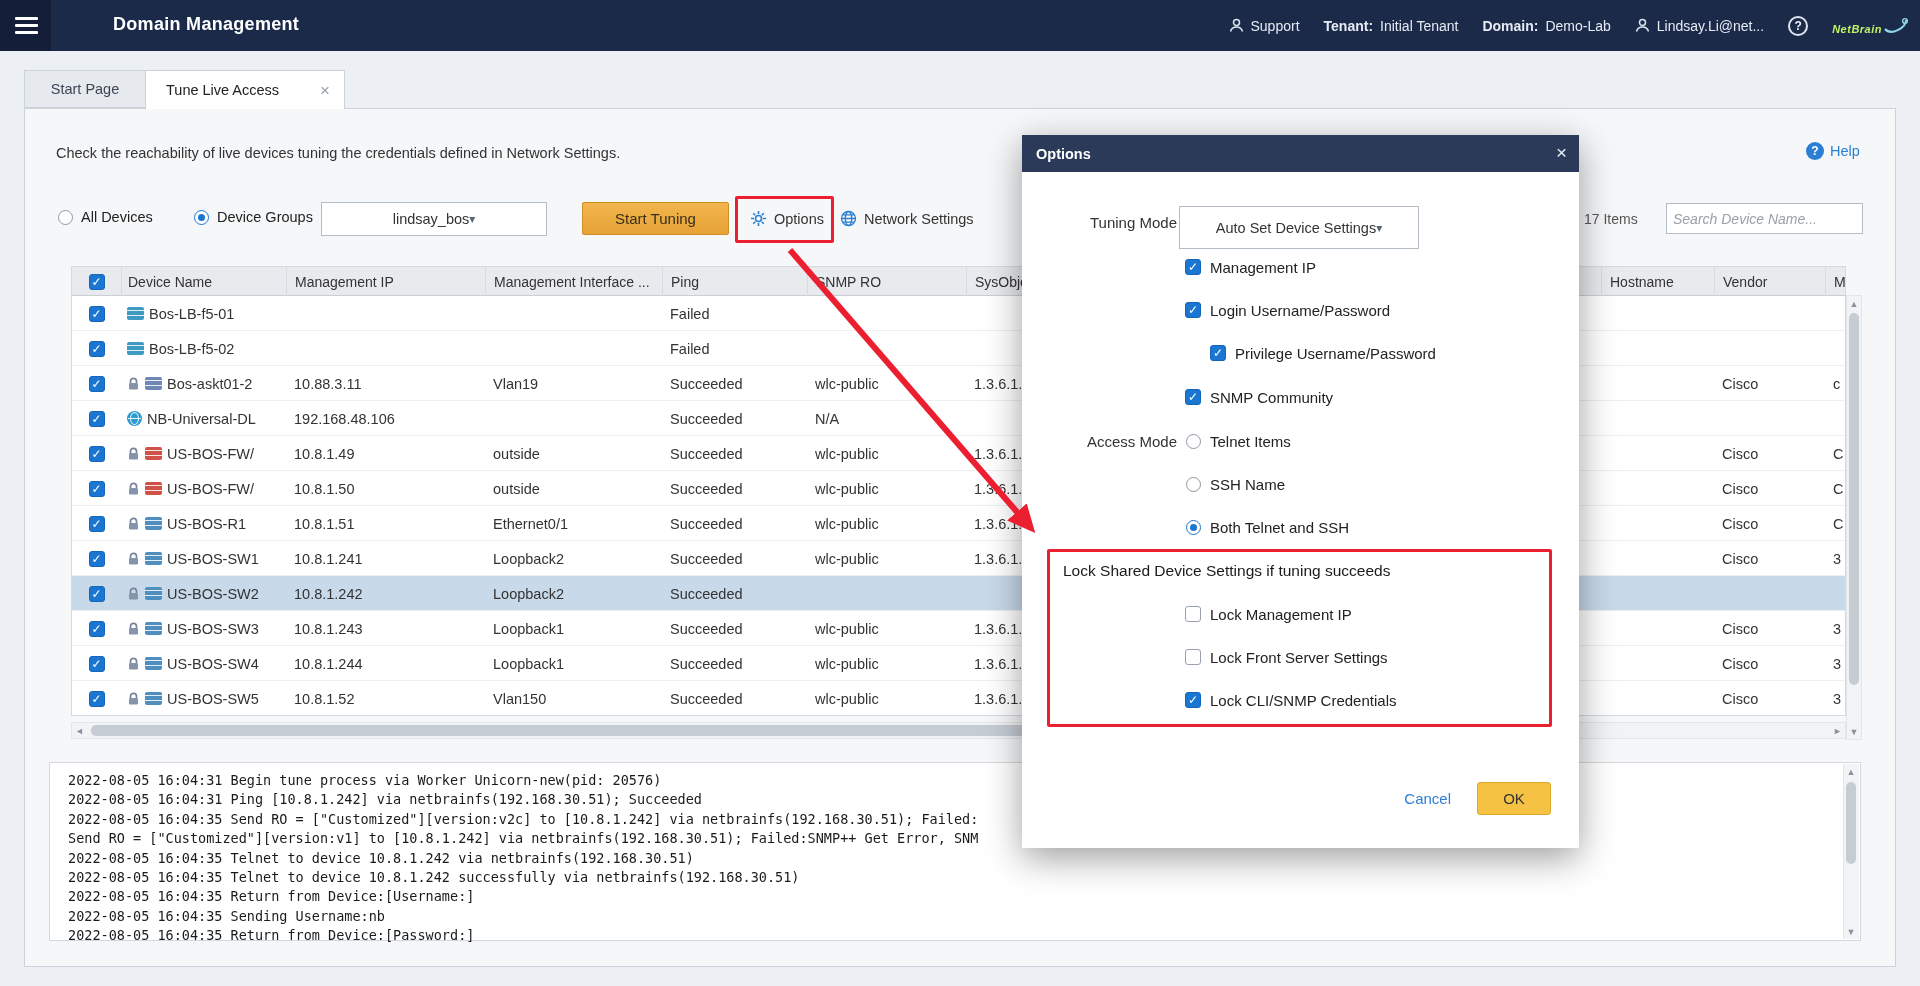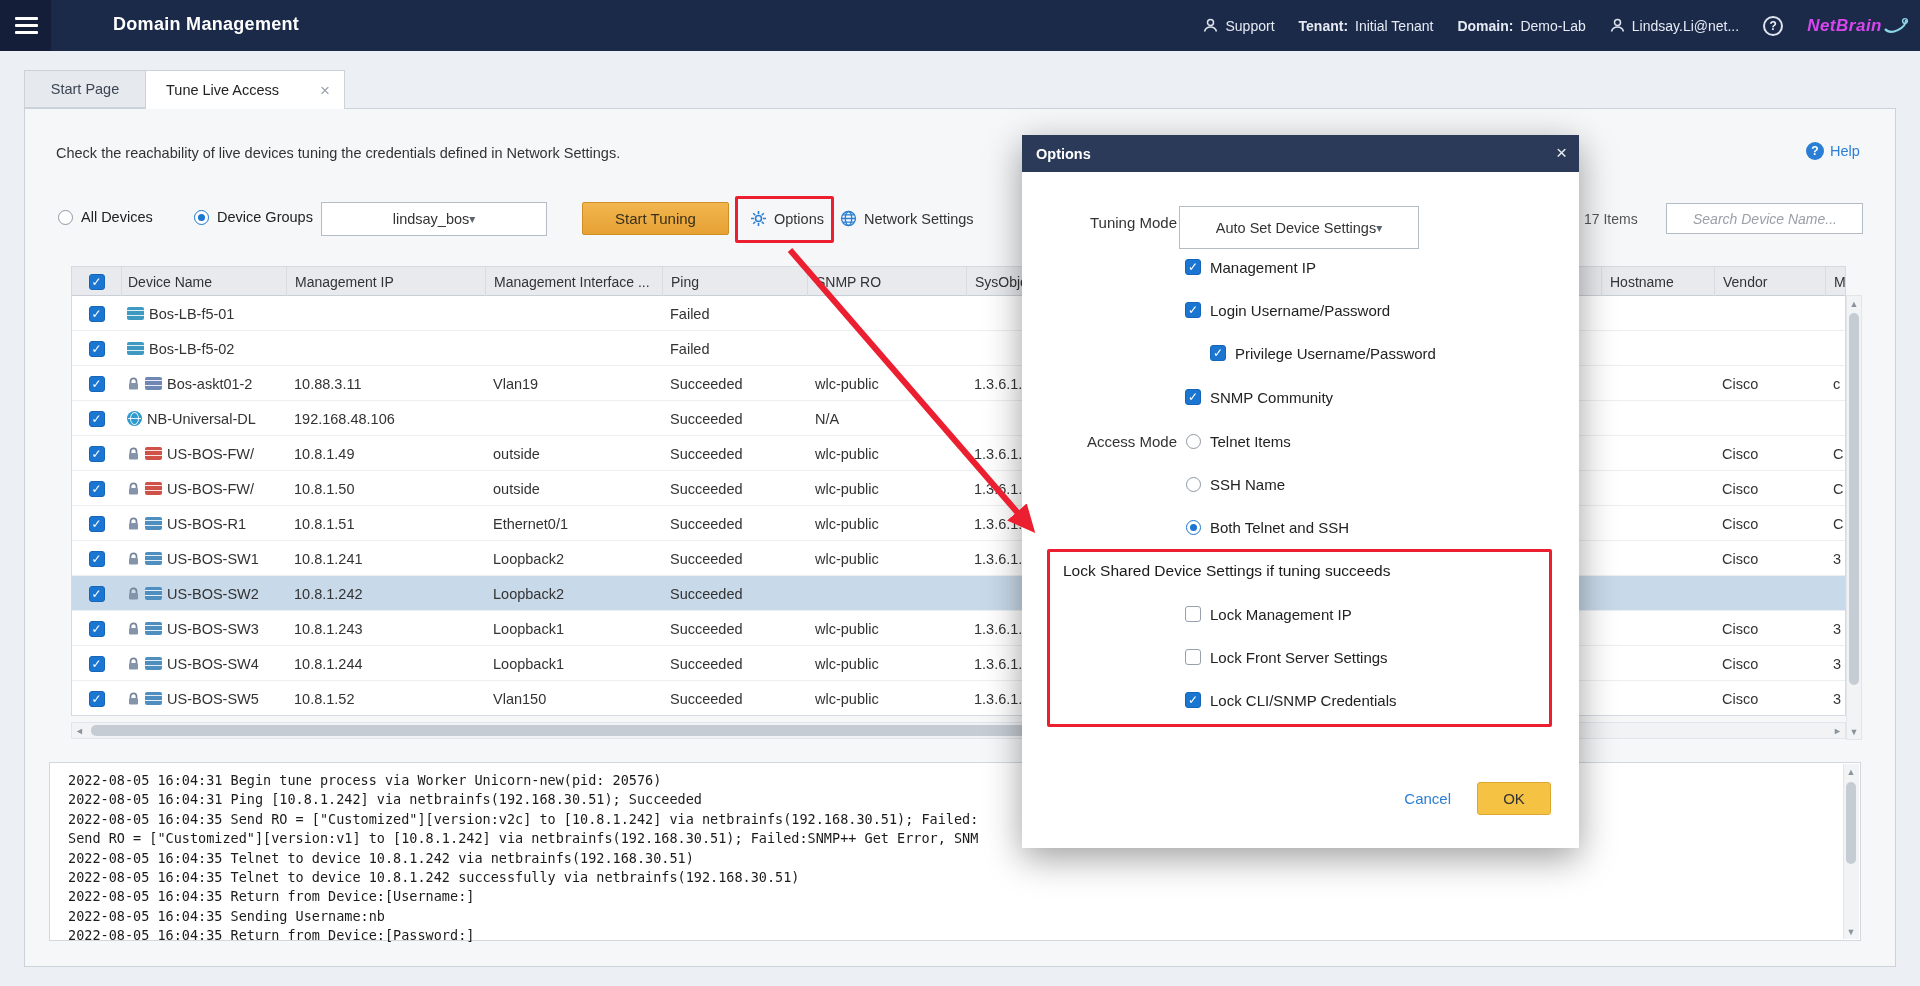--- a/index.html
+++ b/index.html
@@ -9,21 +9,21 @@
   
   .topbar{position:absolute;left:0;top:0;width:1920px;height:51px;background:#1c2a4a}
   .tb-square{position:absolute;left:0;top:0;width:51px;height:51px;background:#141e38}
   .burger{position:absolute;left:15px;top:17px;width:23px;cursor:pointer}
   .burger div{height:3px;background:#fff;margin-bottom:4px;border-radius:1px}
   .apptitle{position:absolute;left:113px;top:14px;font-size:18px;font-weight:bold;color:#fff;letter-spacing:.3px}
   .tb-right{position:absolute;right:12px;top:0;height:51px;display:flex;align-items:center;gap:24px;color:#e6ebf3;font-size:14px}
   .tb-item{display:flex;align-items:center;gap:7px;white-space:nowrap}
   .tb-label{font-weight:bold}
   .qcircle{width:20px;height:20px;border:2px solid #dfe5ee;border-radius:50%;display:flex;align-items:center;justify-content:center;font-size:12px;font-weight:bold;color:#eef2f8;box-sizing:border-box}
-  .logo{font-size:17px;font-weight:bold;font-style:italic;color:#d946ef;letter-spacing:.5px;display:flex;align-items:center;gap:2px}
+  .logo{font-size:11px;font-weight:bold;font-style:italic;color:#bef264;letter-spacing:.5px;display:flex;align-items:flex-end;gap:2px}
 
   
   .tab{position:absolute;top:70px;height:38px;display:flex;align-items:center;font-size:14.5px;box-sizing:border-box;cursor:pointer}
   #tab-start{left:24px;width:122px;background:#e6e9ee;border:1px solid #ccd2da;color:#3c4654;justify-content:center}
   #tab-tune{left:145px;width:200px;height:39px;background:#fff;border:1px solid #ccd2da;border-bottom:none;color:#222;z-index:6;padding:0 14px 0 20px;justify-content:space-between}
   .tab-close{color:#9aa2ad;font-size:17px;line-height:1}
 
   
   .panel{position:absolute;left:24px;top:108px;width:1872px;height:859px;background:#f6f7f9;border:1px solid #ccd2da;box-sizing:border-box}
   .desc{position:absolute;left:56px;top:145px;font-size:14.5px;color:#333}
@@ -39,21 +39,21 @@
   .rdo.on{border-color:#1b76d2}
   .rdo.on::after{content:"";position:absolute;left:3px;top:3px;right:3px;bottom:3px;background:#1b76d2;border-radius:50%}
   .selectbox{position:absolute;background:#fff;border:1px solid #b4bcc6;display:flex;align-items:center;justify-content:center;padding:16px 10px;font-size:14.5px;color:#333;box-sizing:border-box;cursor:pointer}
   #group-select{left:321px;top:202px;width:226px;height:33px}
   .chev{color:#5b6570;font-size:12px}
   .start-btn{position:absolute;left:582px;top:202px;width:147px;height:33px;background:linear-gradient(#f2b64e,#e6a134);border:1px solid #cf8f25;border-radius:2px;font-size:15px;color:#38301c;display:flex;align-items:center;justify-content:center;cursor:pointer}
   .iconbtn{position:absolute;display:flex;align-items:center;gap:7px;font-size:14.5px;color:#333;cursor:pointer}
   #options-btn{left:750px;top:210px}
   #netset-btn{left:840px;top:210px}
   .items-count{position:absolute;left:1584px;top:211px;font-size:14px;color:#555}
-  .searchbox{position:absolute;left:1666px;top:203px;width:197px;height:31px;background:#fff;border:1px solid #b4bcc6;box-sizing:border-box;display:flex;align-items:center;padding:0 24px;gap:6px}
+  .searchbox{position:absolute;left:1666px;top:203px;width:197px;height:31px;background:#fff;border:1px solid #b4bcc6;box-sizing:border-box;display:flex;align-items:center;padding:0 4px;gap:6px}
   .searchbox input{border:none;outline:none;flex:1;font-size:14px;color:#333;font-family:"Liberation Sans",sans-serif;background:transparent}
   .searchbox input::placeholder{color:#9aa0a8;font-style:italic}
 
   
   .table{position:absolute;left:71px;top:266px;width:1775px;height:450px;overflow:hidden;background:#fff;border:1px solid #d6dae0;box-sizing:border-box}
   .thead{position:absolute;left:0;top:0;width:100%;height:29px;background:#e8eaee;border-bottom:1px solid #c9cfd7;box-sizing:border-box}
   .hcell{position:absolute;top:0;height:29px;display:flex;align-items:center;padding-left:8px;font-size:14px;color:#333;border-left:1px solid #d8dce2;box-sizing:border-box;white-space:nowrap;overflow:hidden}
   .trow{position:absolute;left:0;width:100%;height:35px;border-bottom:1px solid #eceff2;background:#fff;box-sizing:border-box}
   .trow.sel{background:#c8d9e9}
   .cell{position:absolute;top:0;height:35px;display:flex;align-items:center;padding-left:8px;font-size:14.5px;color:#333;box-sizing:border-box;white-space:nowrap;overflow:hidden}

